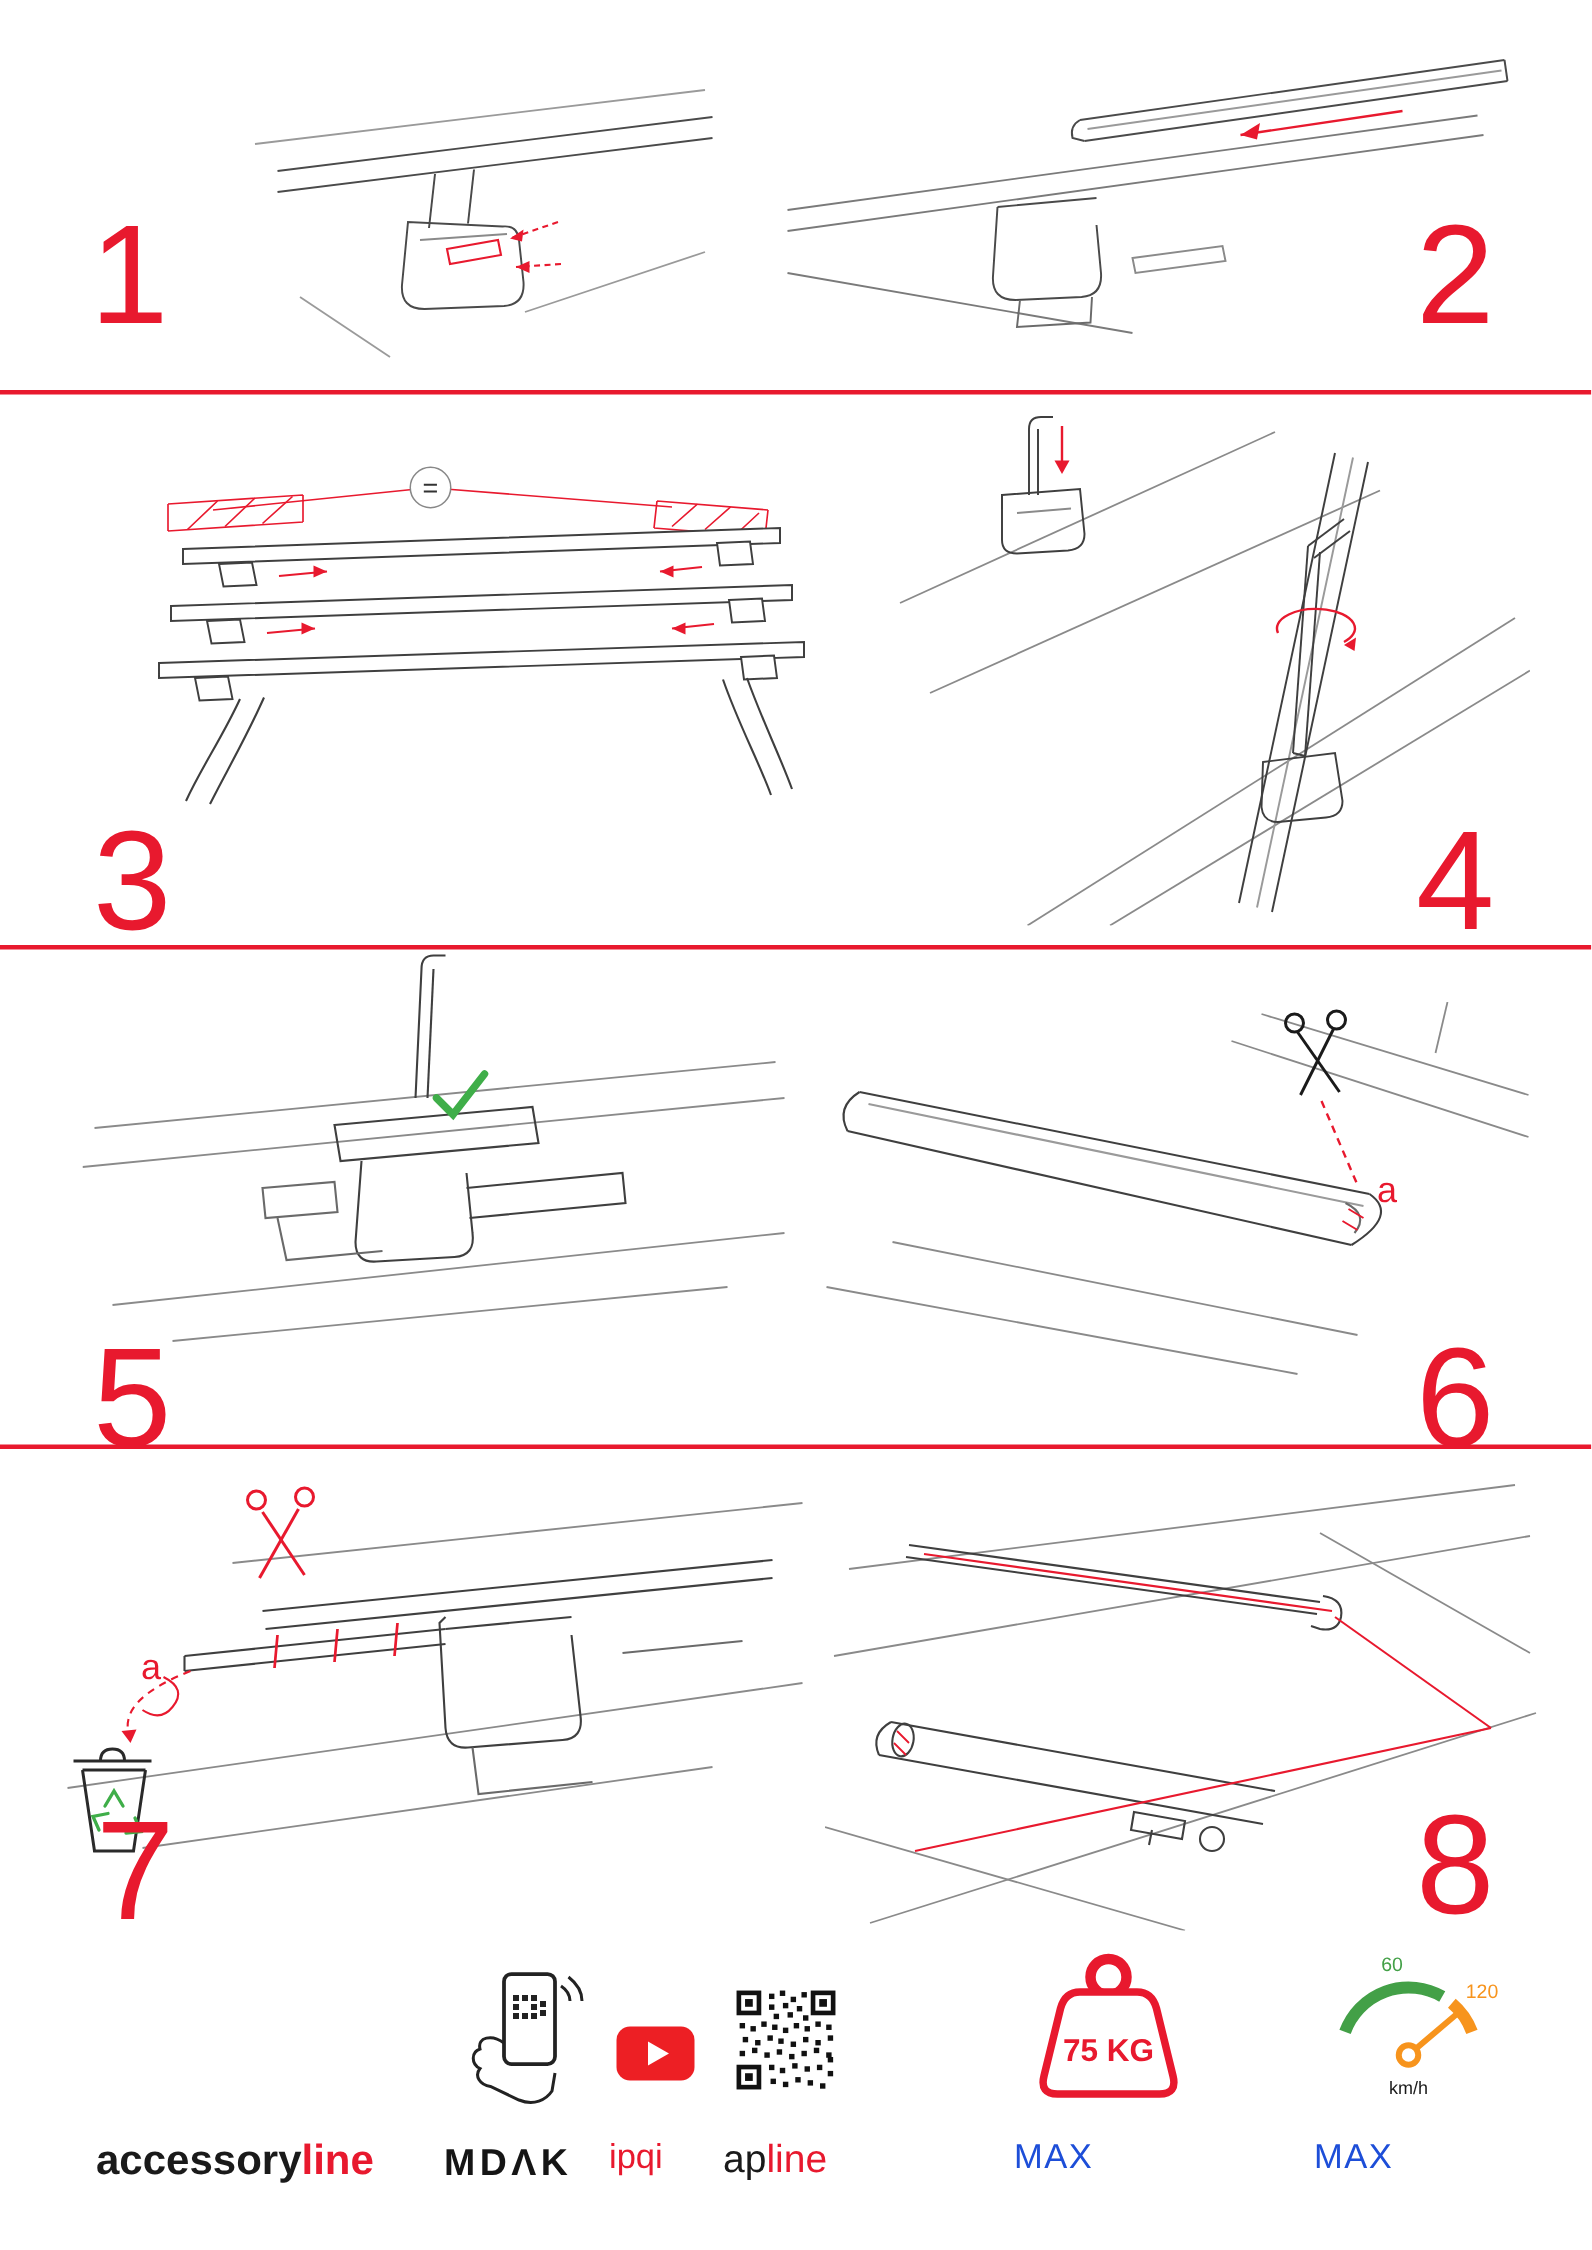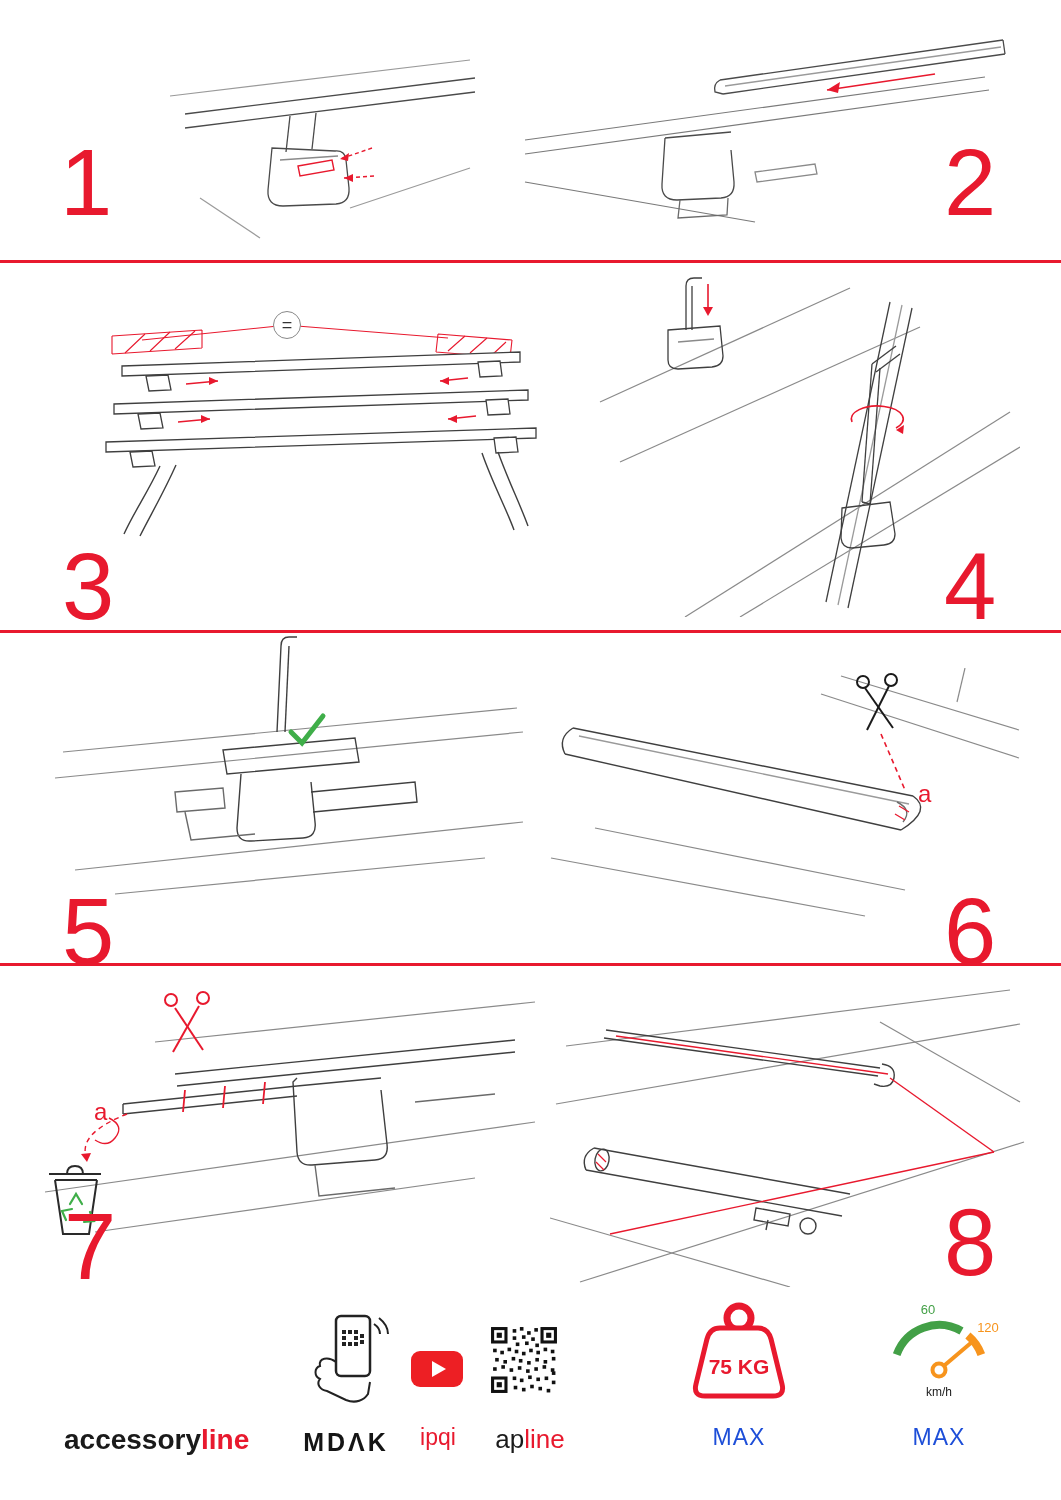--- a/index.html
+++ b/index.html
@@ -15,21 +15,21 @@
   .badge-eq{position:absolute;left:273px;top:311px;width:28px;height:28px;border:1.5px solid #888;
     border-radius:50%;display:flex;align-items:center;justify-content:center;
     font-size:18px;color:#333;background:#fff;z-index:2}
   .label-a{position:absolute;font-size:24px;color:var(--accent);line-height:1}
   svg.illus, svg.ficon{position:absolute}
   svg text{font-family:"Liberation Sans",sans-serif}
   .brand-name{position:absolute;left:64px;top:1336px;font-size:42px;font-weight:700;
     color:var(--brand-blue);letter-spacing:2px;font-family:"DejaVu Sans",sans-serif}
   .brand-sub{position:absolute;left:64px;top:1424px;font-size:28px;font-weight:700;color:var(--ink)}
   .brand-sub .red{color:var(--accent)}
-  .cap{position:absolute;text-align:center}
+  .cap{position:absolute;}
   .cap-mdak{left:296px;top:1428px;width:100px;font-size:25px;letter-spacing:3px;font-weight:600;color:#151515}
   .cap-ipqi{left:406px;top:1424px;width:64px;font-size:23px;color:var(--accent)}
   .cap-apline{left:482px;top:1424px;width:96px;font-size:26px;font-weight:400;color:var(--ink)}
   .cap-apline .red{color:var(--accent)}
   .cap-max{font-size:23px;color:#1d4ed8;letter-spacing:1px}
   #max-weight{left:676px;top:1424px;width:126px}
   #max-speed{left:876px;top:1424px;width:126px}
 </style>
 </head>
 <body>

